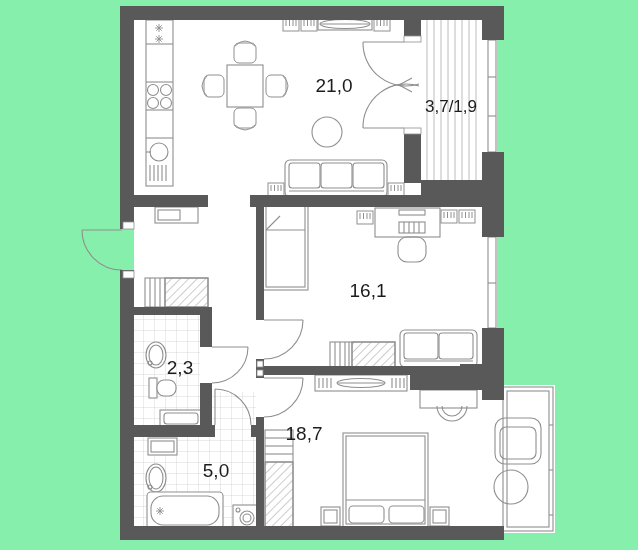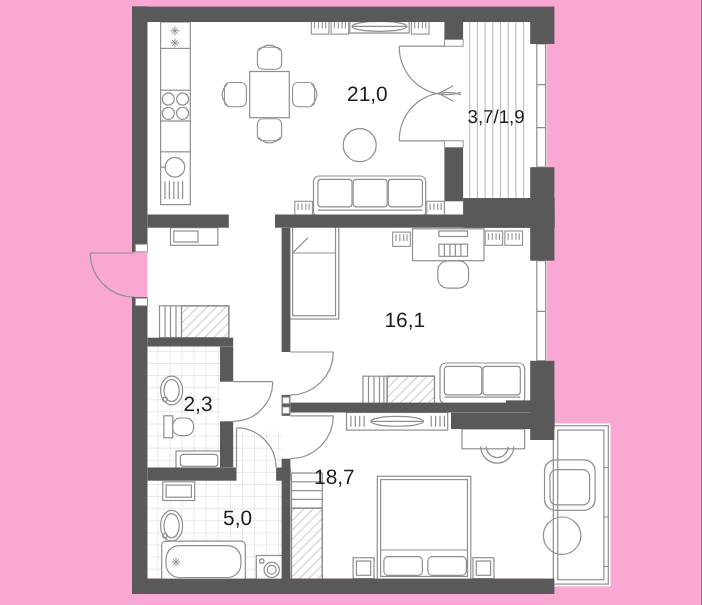--- a/index.html
+++ b/index.html
@@ -1,16 +1,16 @@
 <!DOCTYPE html>
 <html><head>
 <meta charset="utf-8">
 <style>
   html,body{margin:0;padding:0;background:#000;}
-  .stage{position:relative;width:638px;height:550px;background:#f9a8d4;overflow:hidden;
+  .stage{position:relative;width:638px;height:550px;background:#86efac;overflow:hidden;
          font-family:"Liberation Sans",sans-serif;}
   svg{display:block}
   text{font-family:"Liberation Sans",sans-serif;}
   .lbl{font-size:19px;letter-spacing:0px;}
   .lbl-sm{font-size:17px;}
 </style>
 </head>
 <body>
 
 <div class="stage">

